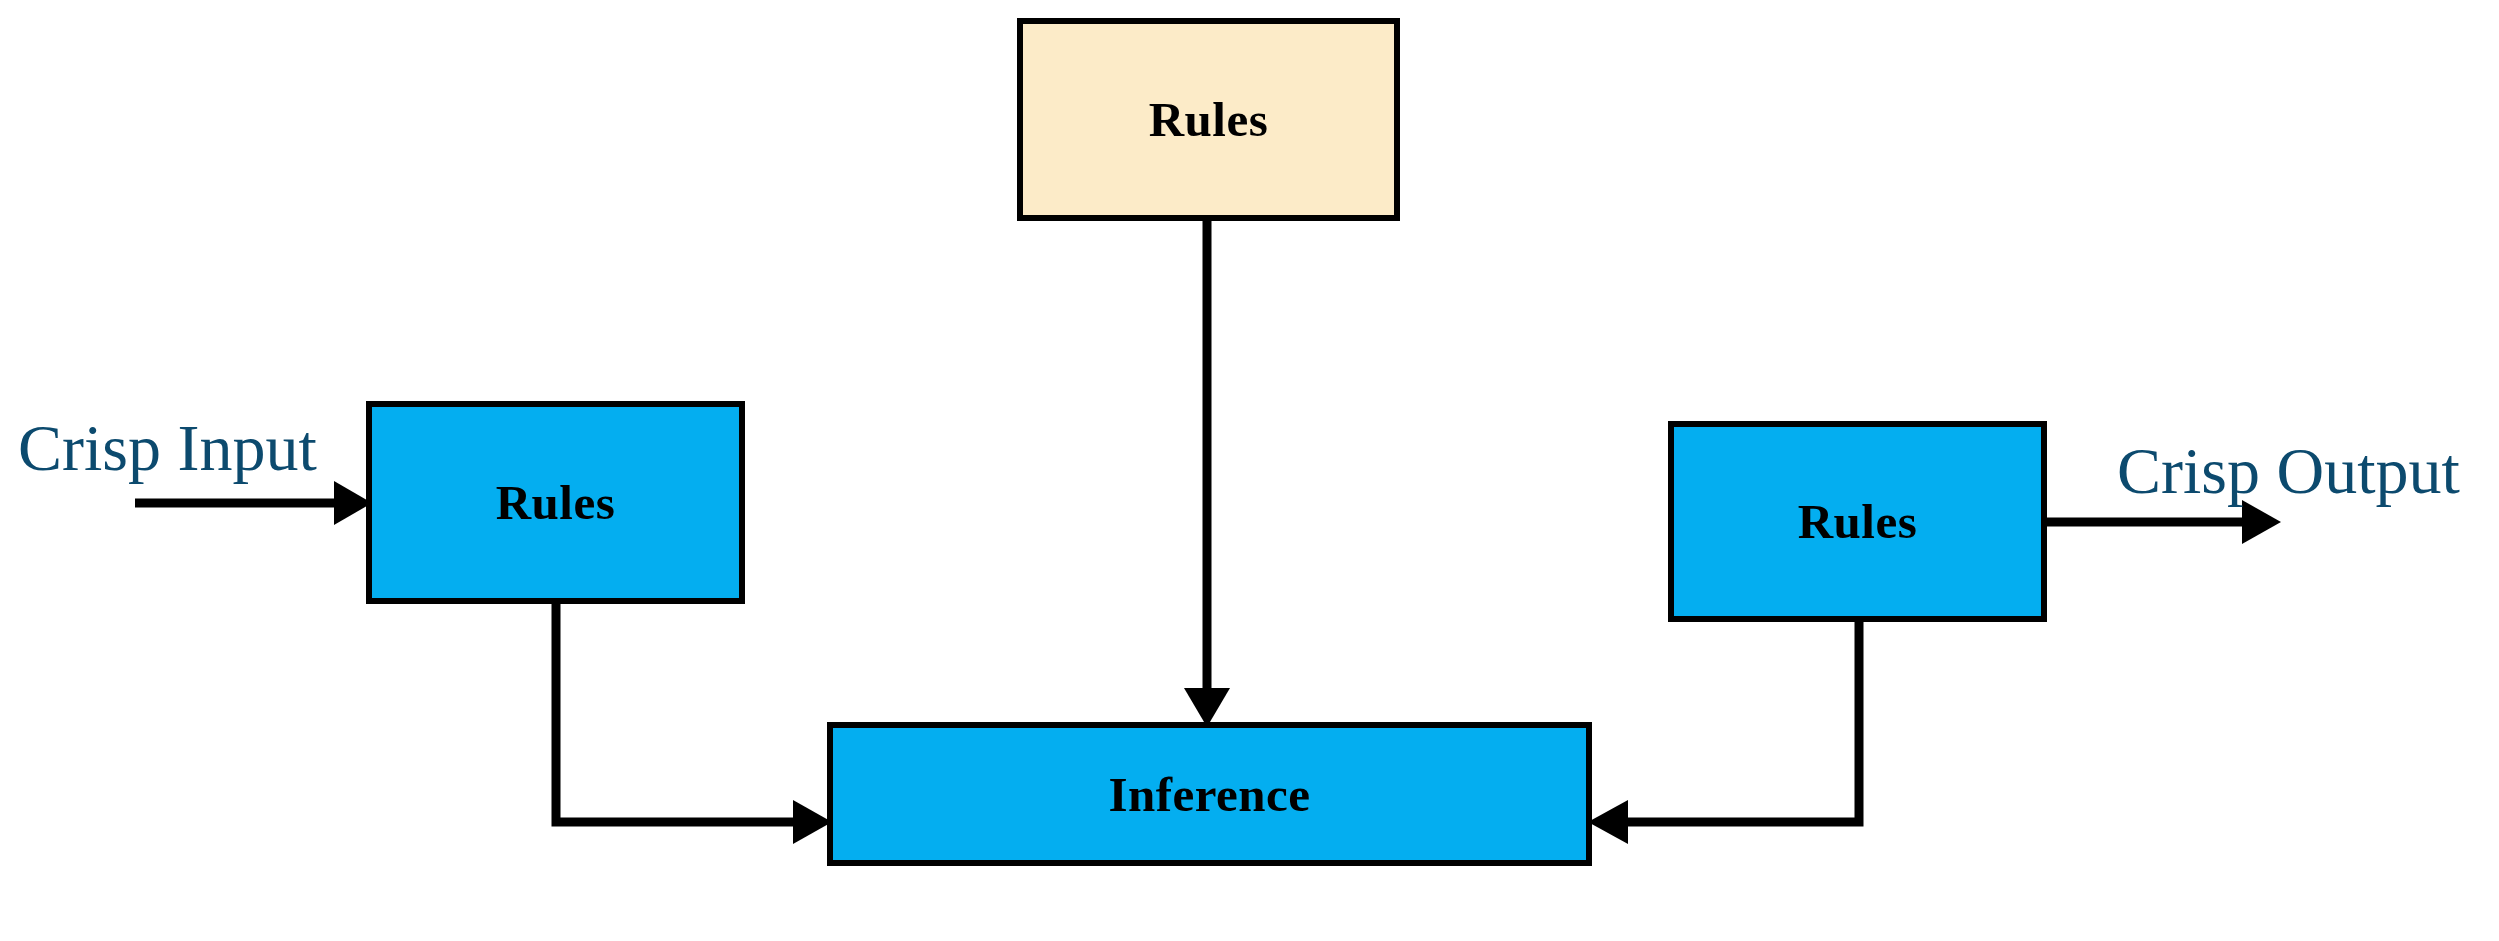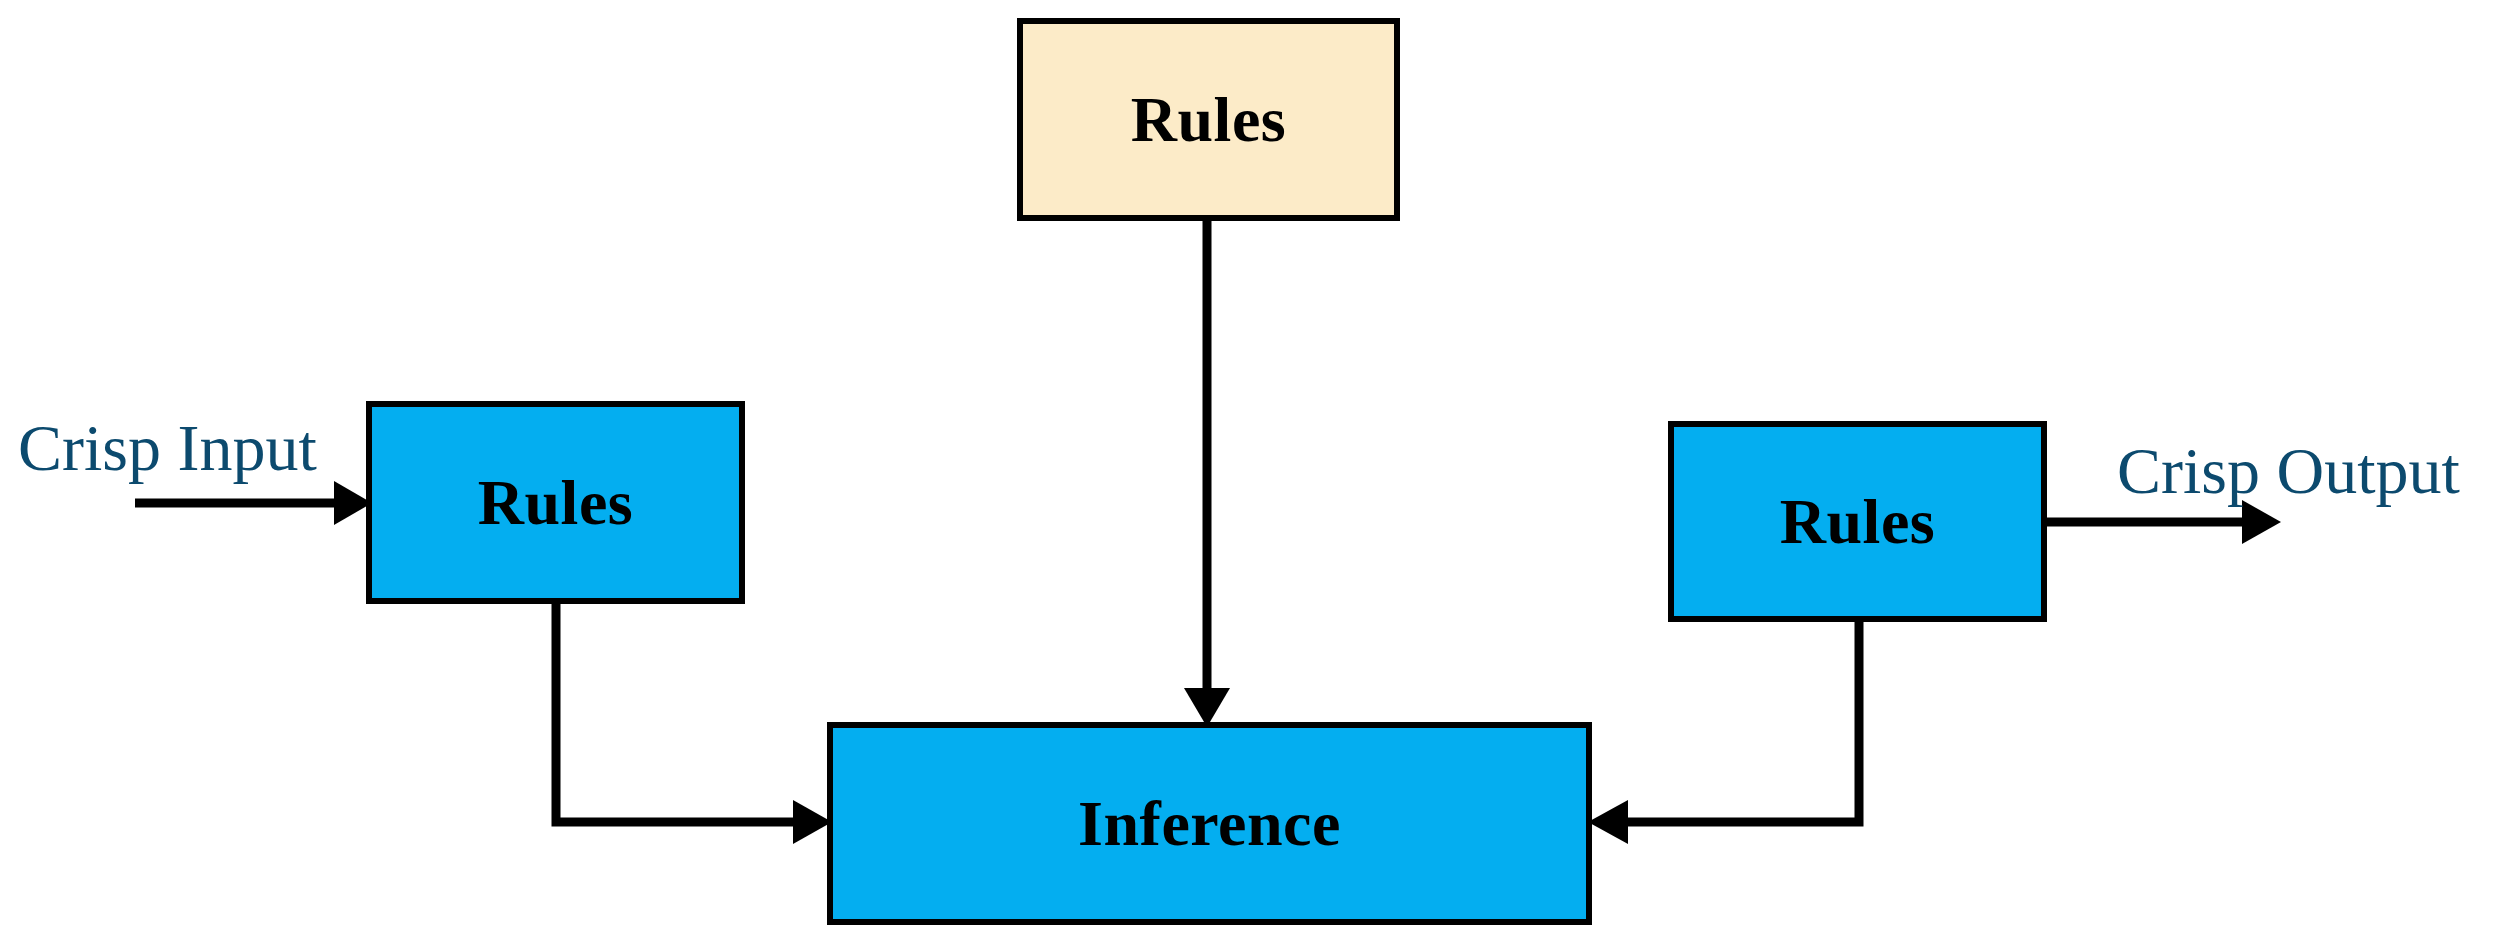--- a/index.html
+++ b/index.html
@@ -21,21 +21,21 @@
     position: absolute;
     box-sizing: border-box;
     border: 6px solid #000000;
     display: flex;
     align-items: center;
     justify-content: center;
   }
   .node-label {
     font-family: "Liberation Serif", "DejaVu Serif", serif;
     font-weight: bold;
-    font-size: 64px;
+    font-size: 49px;
     line-height: 1;
     color: #000000;
     letter-spacing: 0.5px;
     white-space: nowrap;
   }
   .free-label {
     position: absolute;
     font-family: "Liberation Serif", "DejaVu Serif", serif;
     font-weight: normal;
     font-size: 66px;
@@ -90,21 +90,21 @@
   </div>
 
   <div class="node" style="left:366px; top:401px; width:379px; height:203px; background:#04AEF0;">
     <span class="node-label">Rules</span>
   </div>
 
   <div class="node" style="left:1668px; top:421px; width:379px; height:201px; background:#04AEF0;">
     <span class="node-label">Rules</span>
   </div>
 
-  <div class="node" style="left:827px; top:722px; width:765px; height:203px; background:#04AEF0;">
+  <div class="node" style="left:827px; top:722px; width:765px; height:144px; background:#04AEF0;">
     <span class="node-label">Inference</span>
   </div>
 
   <div class="free-label" style="left:18px; top:415px;">Crisp Input</div>
 
   <div class="free-label" style="left:2117px; top:438px;">Crisp Output</div>
 
 </div>
 
 </body></html>

